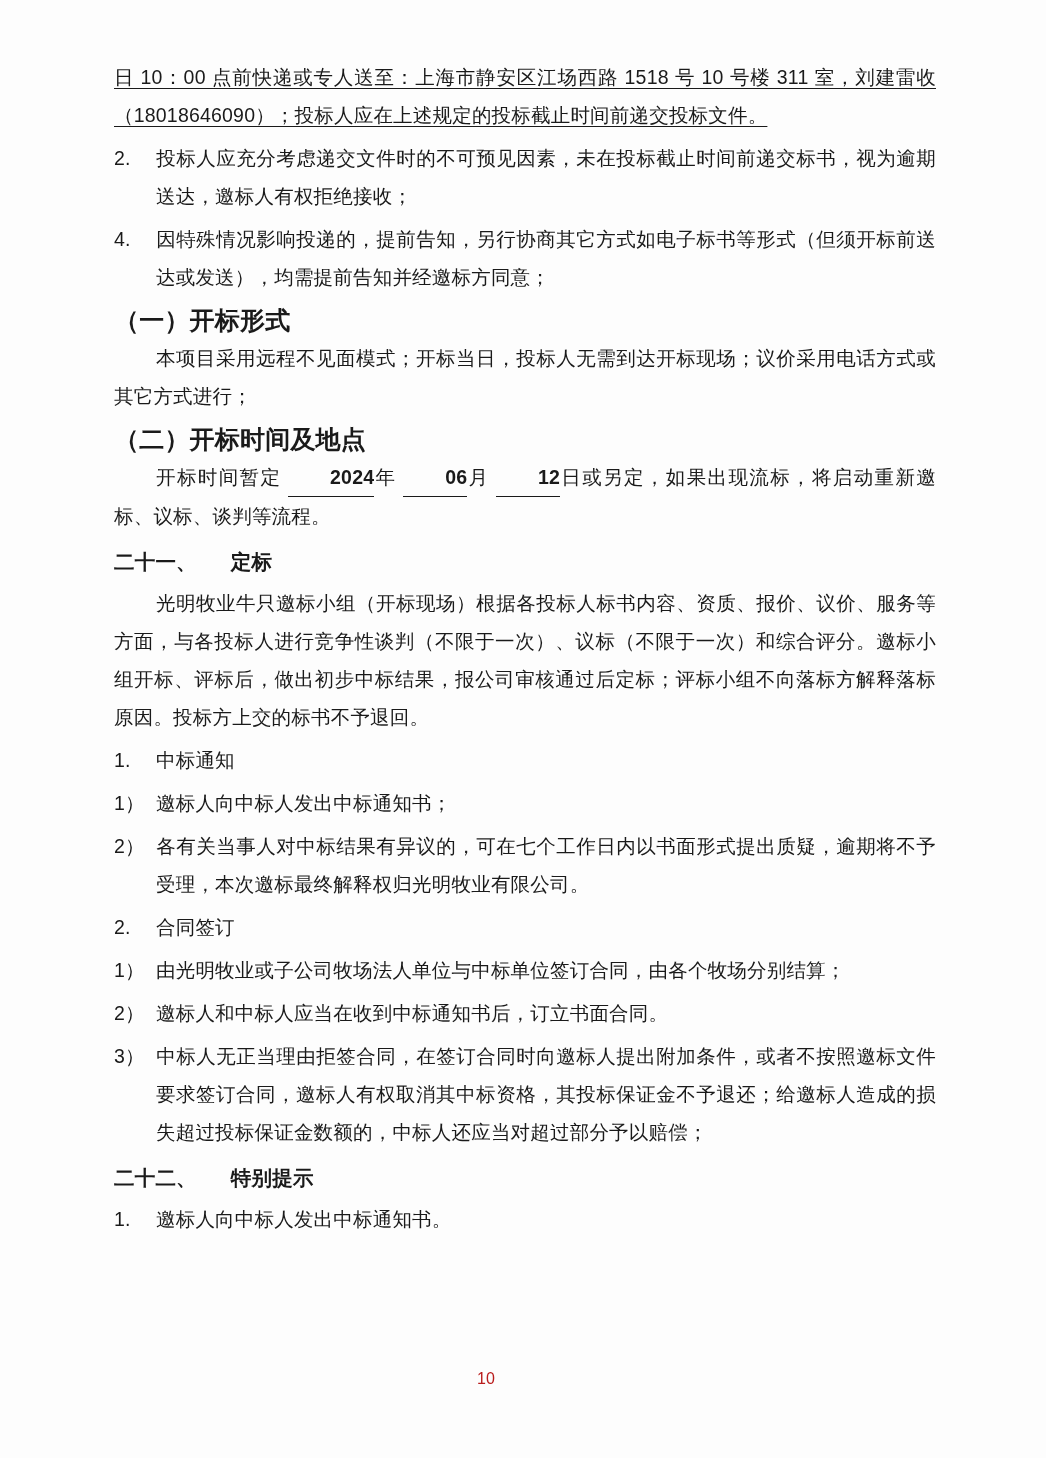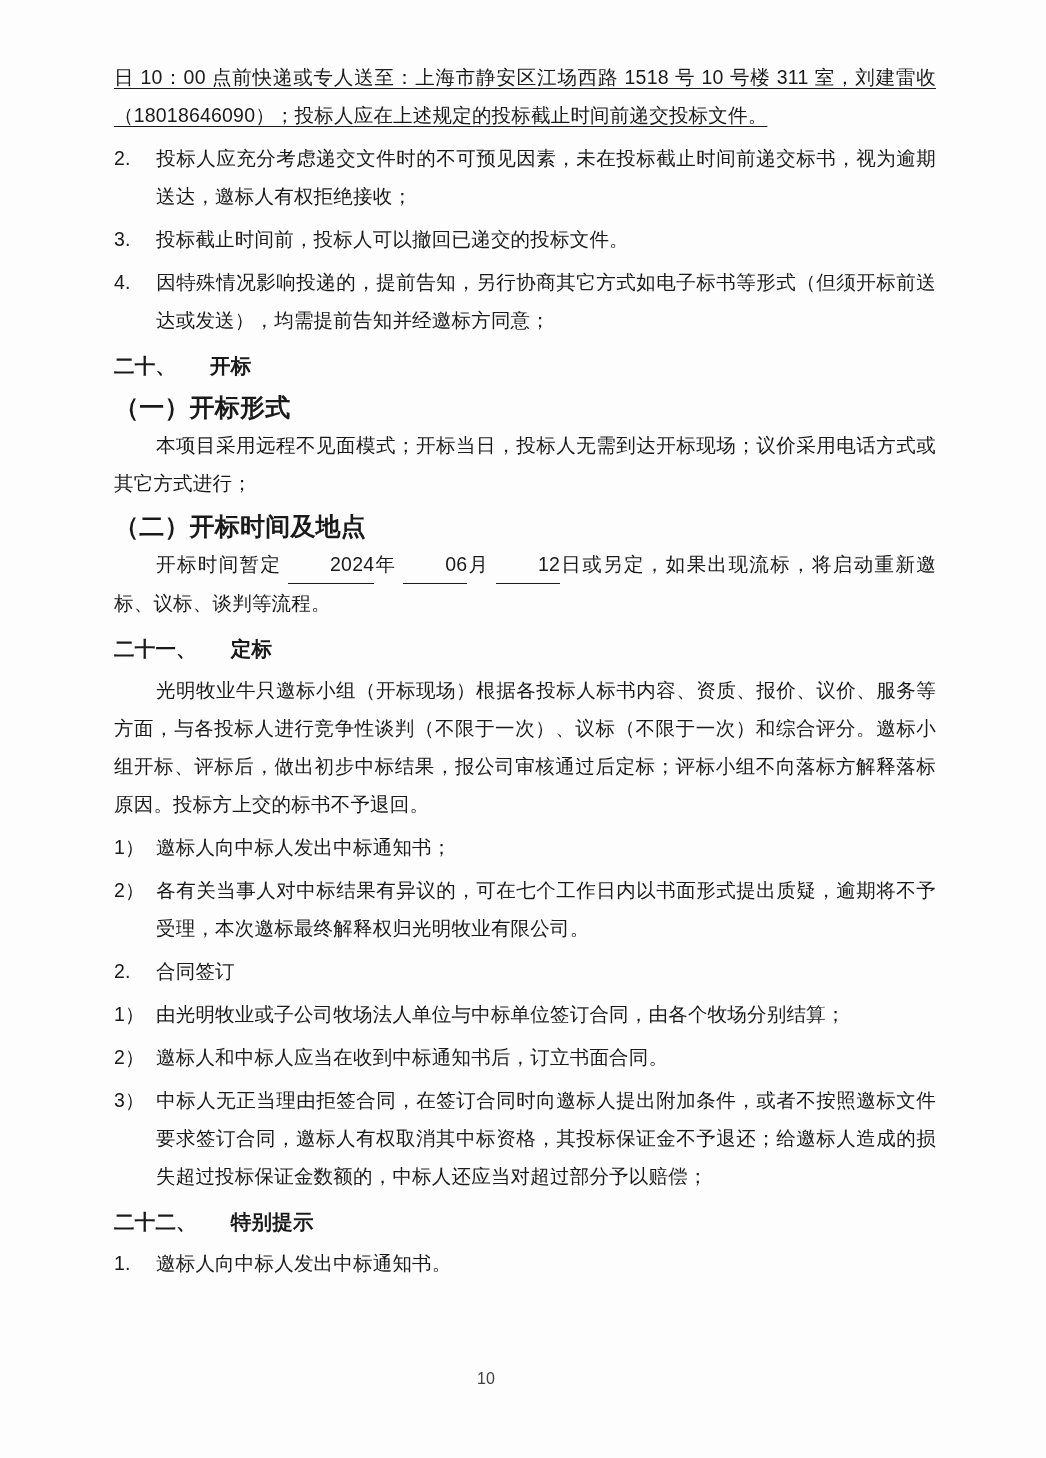--- a/index.html
+++ b/index.html
@@ -67,60 +67,60 @@
     text-indent: 0;
   }
   .ul {
     text-decoration: underline;
     text-underline-offset: 4px;
   }
   .blank {
     display: inline-block;
     border-bottom: 1.3px solid #1a1a1a;
     text-align: center;
+    font-weight: bold;
   }
   .w-sm { min-width: 24px; }
   .page-num {
     position: absolute;
     left: 0;
     top: 1370px;
     width: 972px;
     text-align: center;
     font-size: 16px;
-    color: #404040;
+    color: #b91c1c;
   }
 </style>
 </head>
 <body>
 
 <div class="page">
   <div class="content">
 
     <p class="body-text"><span class="ul">日 10：00 点前快递或专人送至：上海市静安区江场西路 1518 号 10 号楼 311 室，刘建雷收（18018646090）；投标人应在上述规定的投标截止时间前递交投标文件。</span></p>
 
     <p class="body-text hang"><span class="num">2.</span><span>投标人应充分考虑递交文件时的不可预见因素，未在投标截止时间前递交标书，视为逾期送达，邀标人有权拒绝接收；</span></p>
 
-    <p class="body-text hang"><span class="num">3.</span><span>投标截止时间前，投标人可以撤回已递交的投标文件。</span></p>
 
     <p class="body-text hang"><span class="num">4.</span><span>因特殊情况影响投递的，提前告知，另行协商其它方式如电子标书等形式（但须开标前送达或发送），均需提前告知并经邀标方同意；</span></p>
 
-    <p class="heading"><span>二十、</span><span class="gap"></span><span>开标</span></p>
 
     <p class="heading-small">（一）开标形式</p>
 
     <p class="body-text indent">本项目采用远程不见面模式；开标当日，投标人无需到达开标现场；议价采用电话方式或其它方式进行；</p>
 
     <p class="heading-small">（二）开标时间及地点</p>
 
     <p class="body-text indent"><span>开标时间暂定</span> <span class="blank w-sm">2024</span><span>年</span> <span class="blank w-sm">06</span><span>月</span> <span class="blank w-sm">12</span><span>日</span><span>或另定，如果出现流标，将启动重新邀标、议标、谈判等流程。</span></p>
 
     <p class="heading"><span>二十一、</span><span class="gap"></span><span>定标</span></p>
 
     <p class="body-text indent">光明牧业牛只邀标小组（开标现场）根据各投标人标书内容、资质、报价、议价、服务等方面，与各投标人进行竞争性谈判（不限于一次）、议标（不限于一次）和综合评分。邀标小组开标、评标后，做出初步中标结果，报公司审核通过后定标；评标小组不向落标方解释落标原因。投标方上交的标书不予退回。</p>
 
+    <p class="body-text hang"><span class="num">1.</span><span>中标通知</span></p>
 
     <p class="body-text hang"><span class="num">1）</span><span>邀标人向中标人发出中标通知书；</span></p>
 
     <p class="body-text hang"><span class="num">2）</span><span>各有关当事人对中标结果有异议的，可在七个工作日内以书面形式提出质疑，逾期将不予受理，本次邀标最终解释权归光明牧业有限公司。</span></p>
 
     <p class="body-text hang"><span class="num">2.</span><span>合同签订</span></p>
 
     <p class="body-text hang"><span class="num">1）</span><span>由光明牧业或子公司牧场法人单位与中标单位签订合同，由各个牧场分别结算；</span></p>
 
     <p class="body-text hang"><span class="num">2）</span><span>邀标人和中标人应当在收到中标通知书后，订立书面合同。</span></p>

